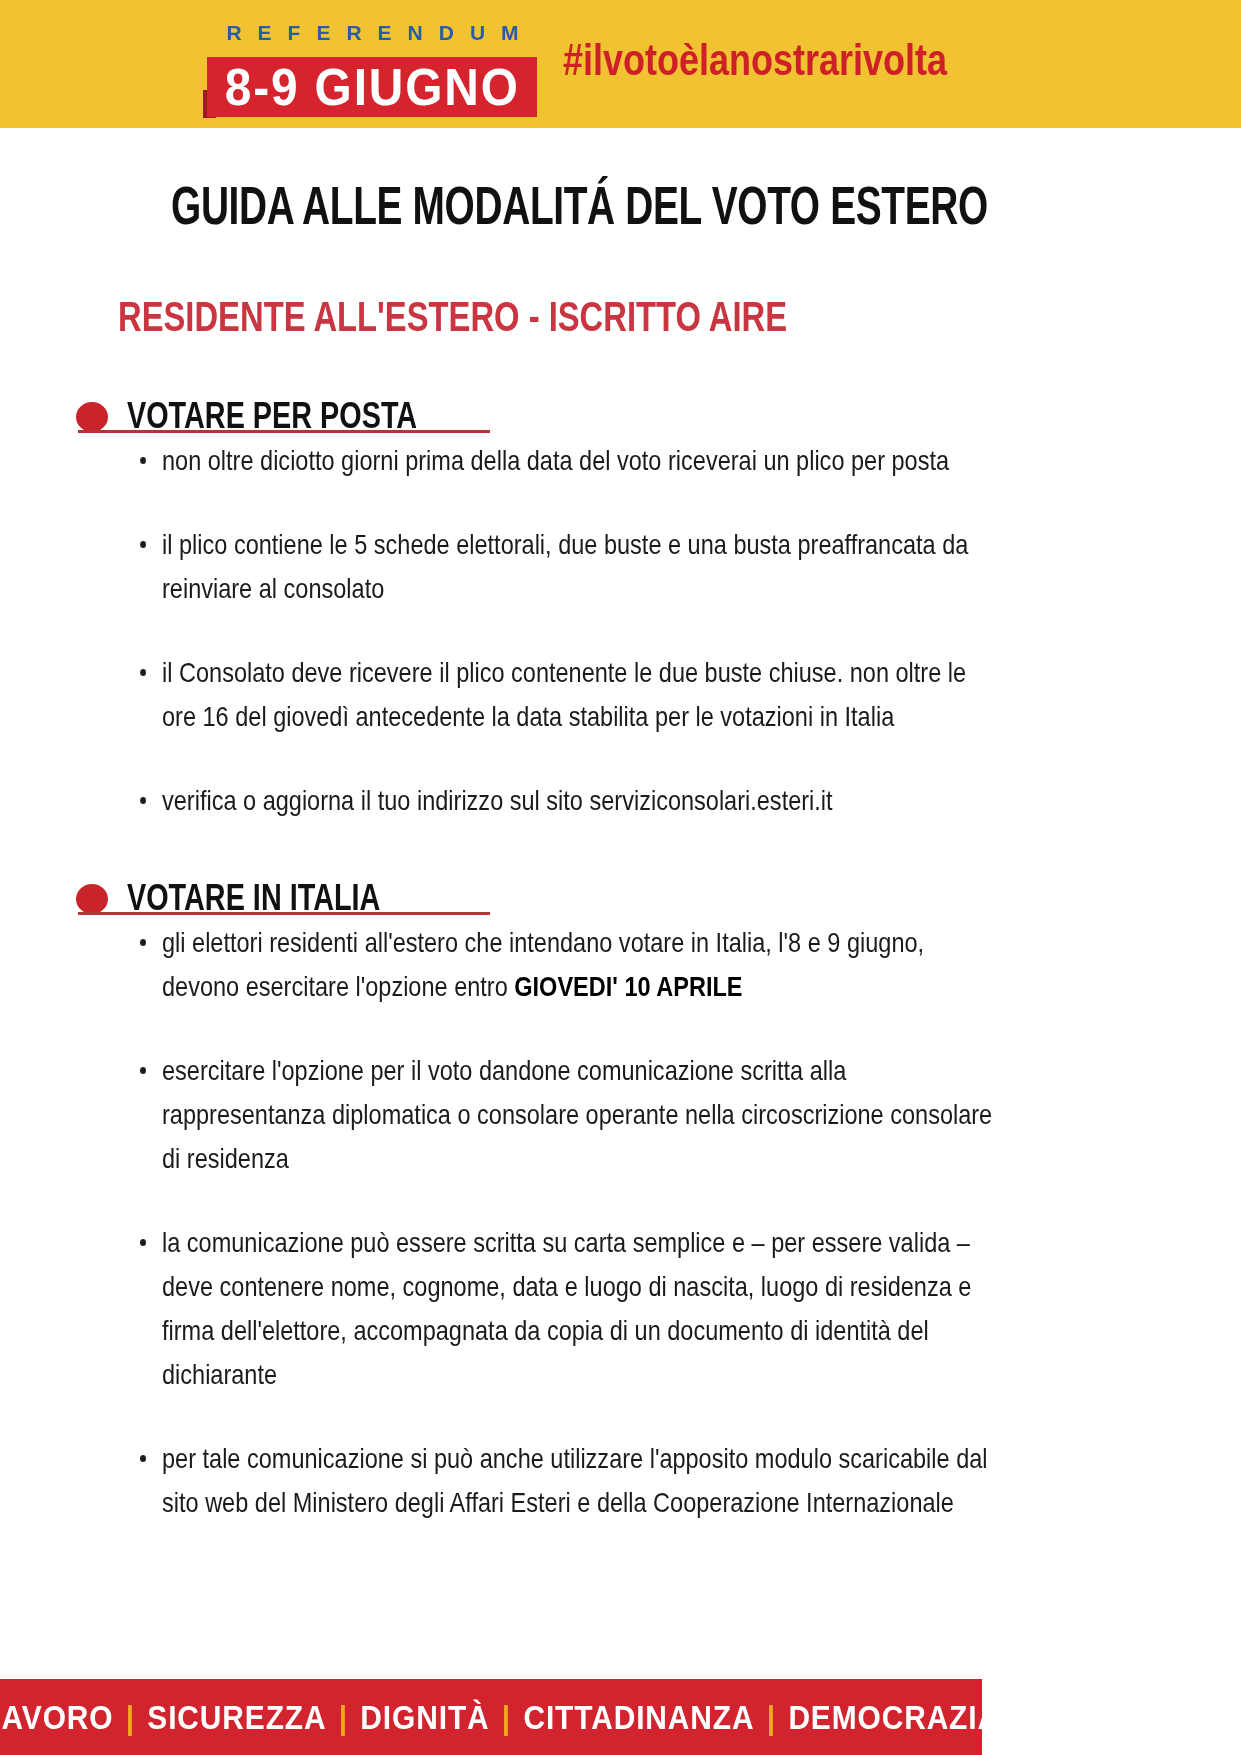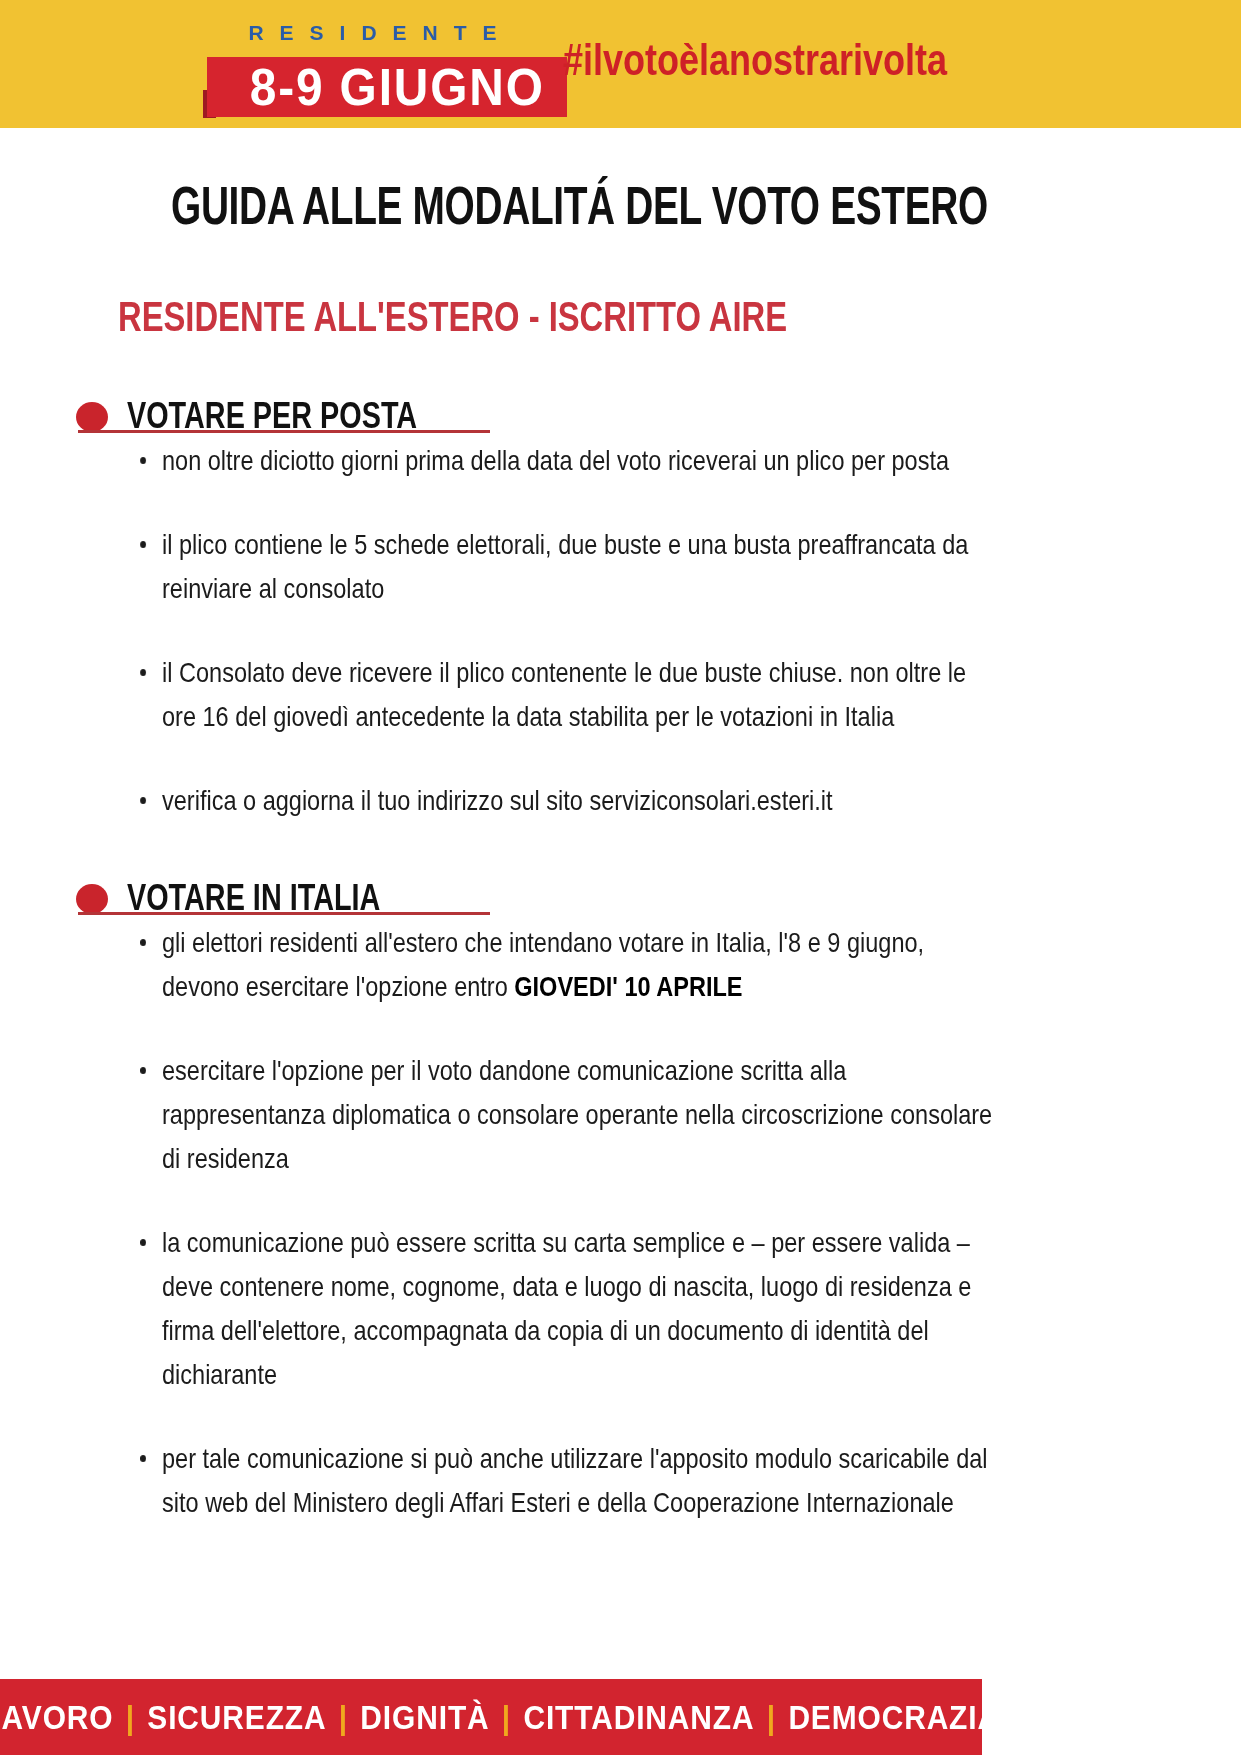--- a/index.html
+++ b/index.html
@@ -10,21 +10,21 @@
   }
   
   .banner{position:absolute;left:0;top:0;width:1241px;height:128px;background:var(--yellow);}
   .brand-top{
     position:absolute;left:207px;top:22px;width:330px;text-align:center;padding-left:17px;box-sizing:border-box;
     color:var(--blue);font-weight:700;font-size:21px;letter-spacing:16px;line-height:1;
   }
   .brand-notch{position:absolute;left:203px;top:90px;width:13px;height:28px;background:#9e1b22;}
   .brand-box{
     position:absolute;left:207px;top:57px;width:330px;height:60px;background:var(--red-box);
-    display:flex;align-items:center;justify-content:flex-start;padding-left:30px;
+    display:flex;align-items:center;justify-content:center;
   }
   .brand-box-label{
     color:#ffffff;font-weight:700;font-size:52px;letter-spacing:2px;line-height:1;
     transform:scaleX(0.92);white-space:nowrap;
   }
   .hashtag{
     position:absolute;left:563px;top:37px;color:var(--red-hashtag);
     font-weight:700;font-size:45px;line-height:1;transform:scaleX(0.8);transform-origin:left top;white-space:nowrap;
   }
   
@@ -66,21 +66,21 @@
     display:flex;align-items:center;white-space:nowrap;
     color:#ffffff;font-weight:700;font-size:34px;letter-spacing:1px;line-height:1;
     transform:scaleX(0.88);
   }
   .sep{color:var(--yellow-separator);margin:0 14px;font-weight:700;}
 </style>
 </head>
 <body>
 
 <header class="banner">
-  <div class="brand-top">RESIDENTE</div>
+  <div class="brand-top">REFERENDUM</div>
   <div class="brand-notch"></div>
   <div class="brand-box">
     <span class="brand-box-label">8-9 GIUGNO</span>
   </div>
   <div class="hashtag">#ilvotoèlanostrarivolta</div>
 </header>
 
 <h1 class="page-title" style="margin:0;">GUIDA ALLE MODALITÁ DEL VOTO ESTERO</h1>
 <h2 class="page-subtitle" style="margin:0;">RESIDENTE ALL'ESTERO - ISCRITTO AIRE</h2>
 

